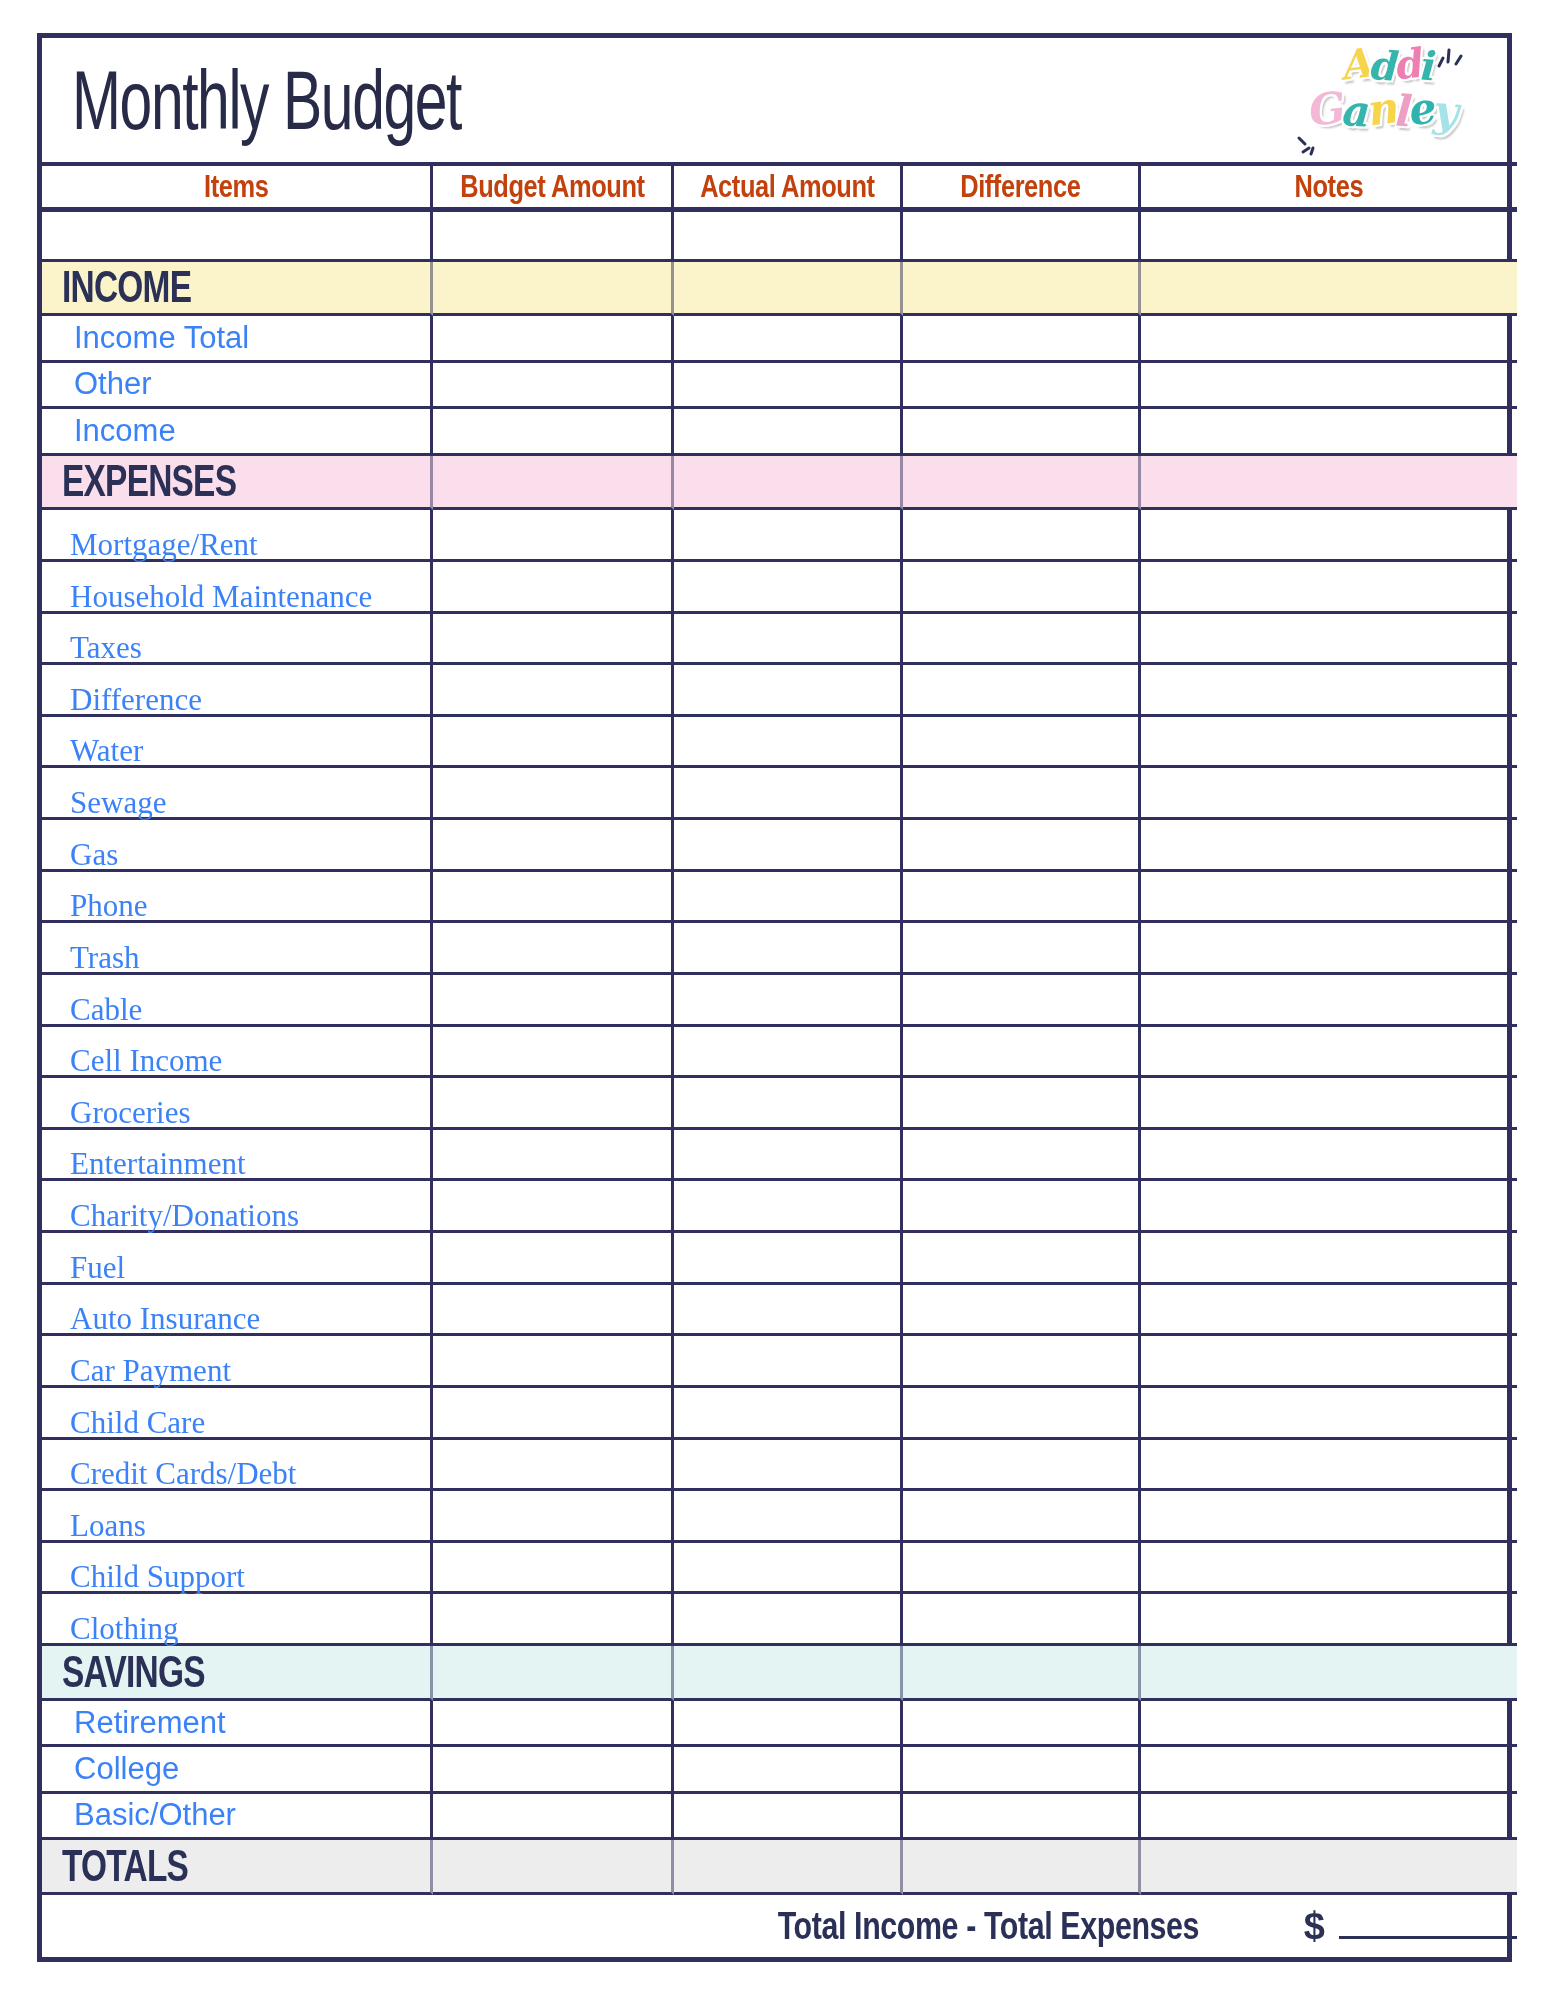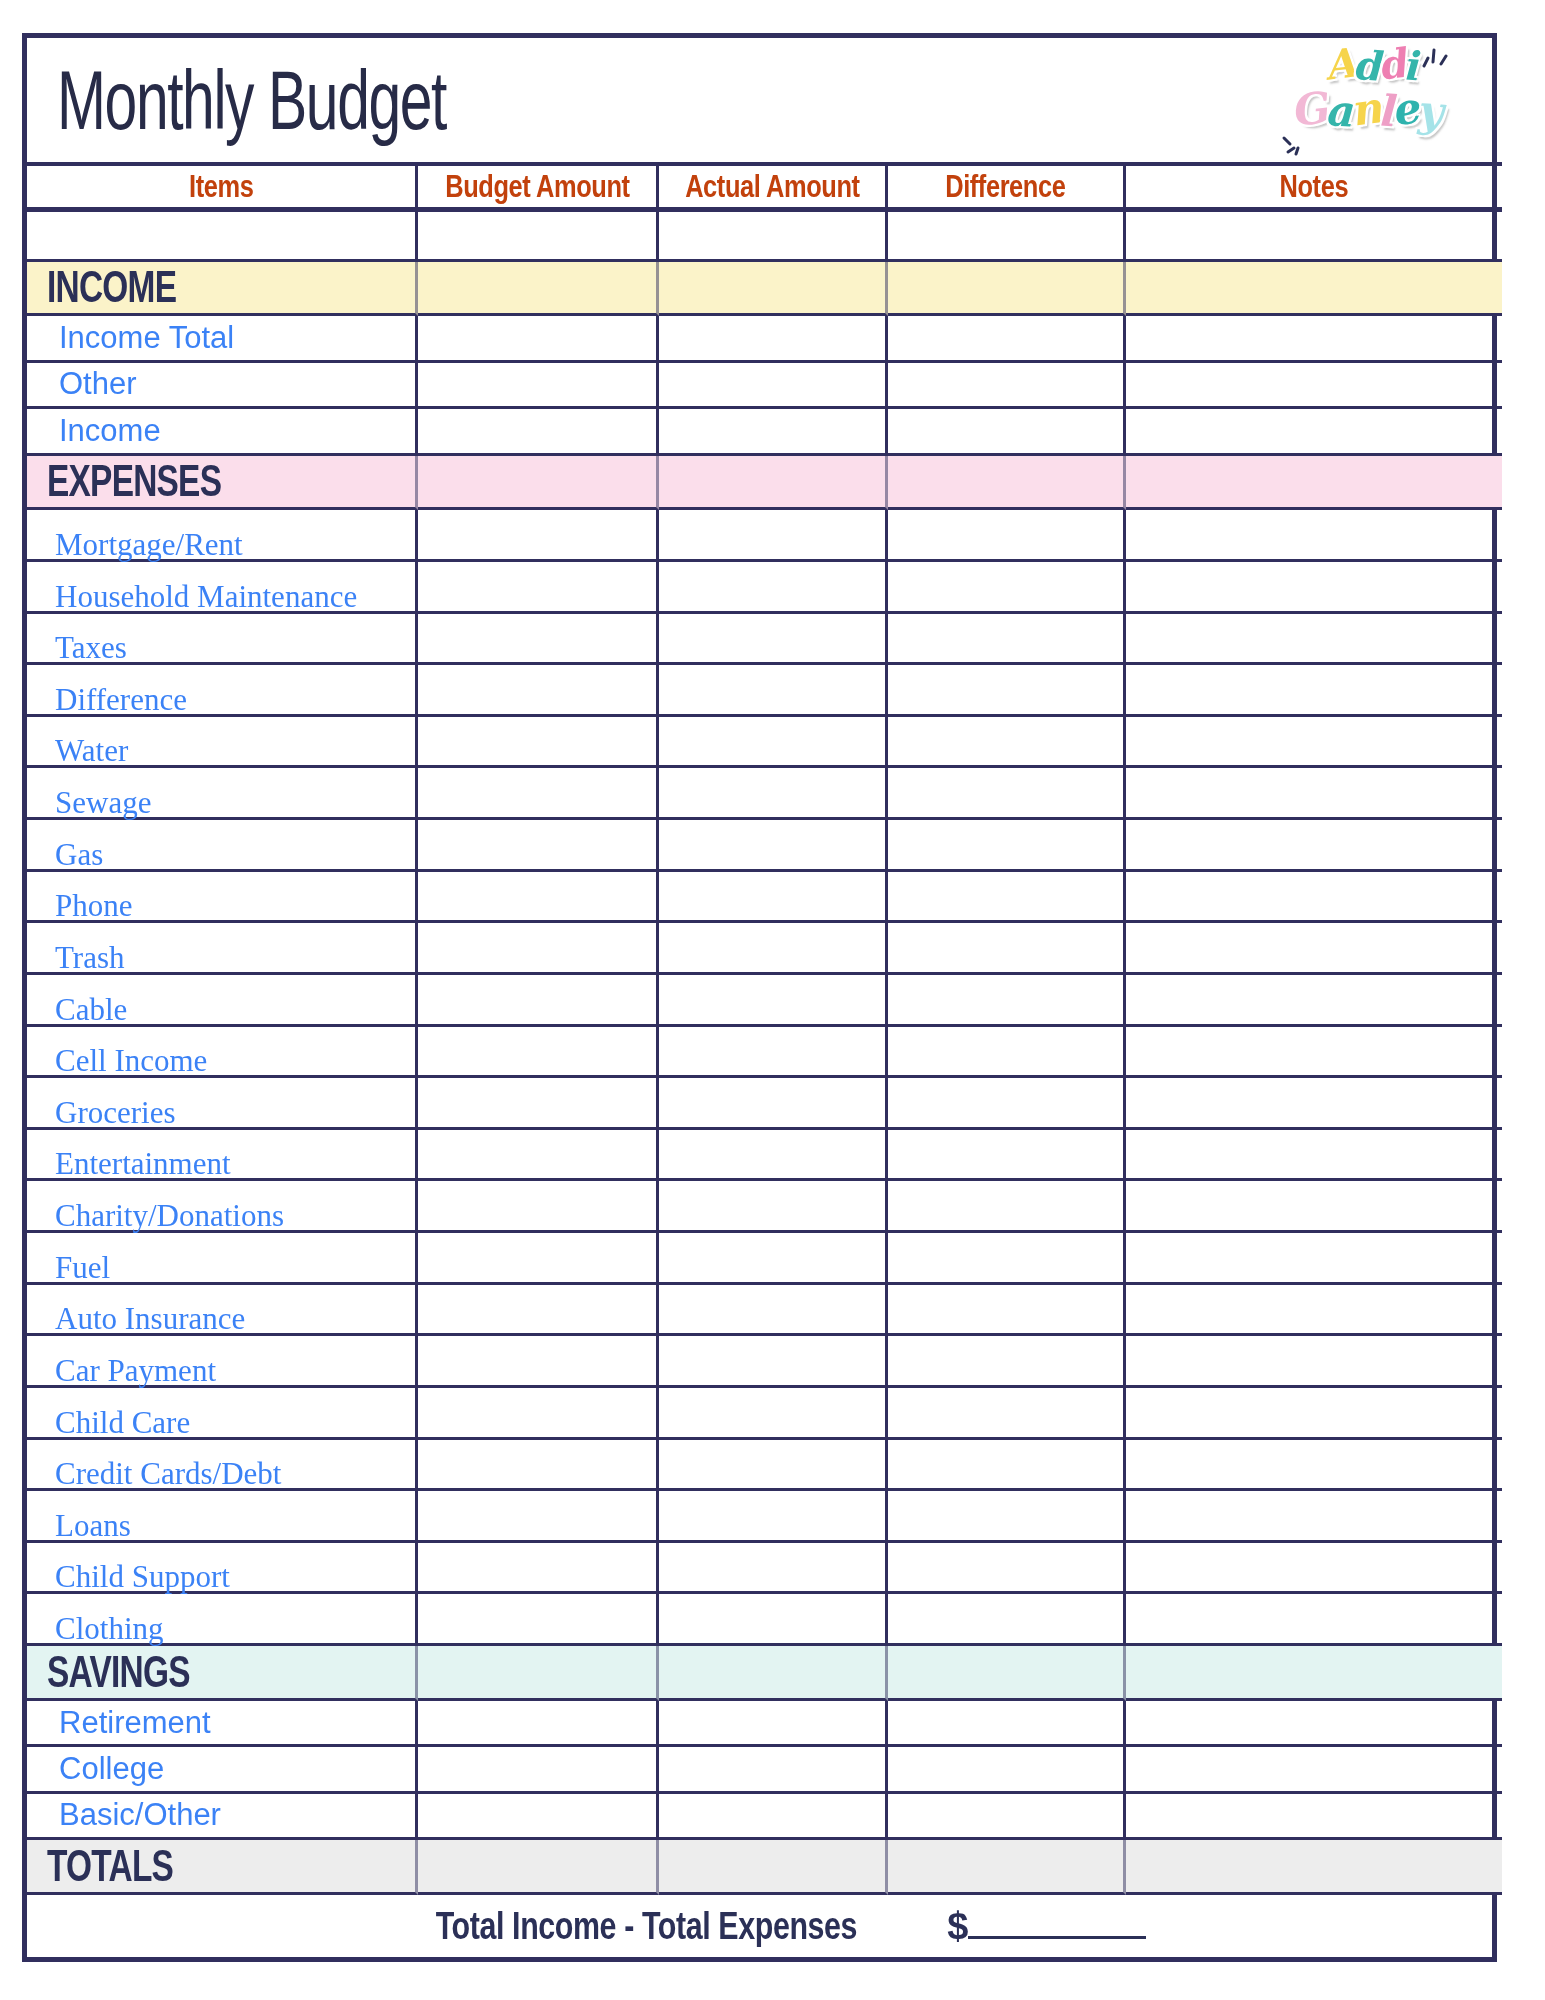--- a/index.html
+++ b/index.html
@@ -3,21 +3,21 @@
 <meta charset="utf-8">
 <style>
   html,body{margin:0;padding:0;}
   body{
     width:1545px;height:2000px;position:relative;background:#ffffff;
     font-family:"Liberation Sans", sans-serif;
     -webkit-font-smoothing:antialiased;
   }
   
   .sheet{
-    position:absolute;left:22px;top:33px;width:1475px;height:1929px;
+    position:absolute;left:37px;top:33px;width:1475px;height:1929px;
     box-sizing:border-box;border:5px solid #312f5e;background:#fff;
   }
   table.budget{
     width:100%;height:100%;border-collapse:separate;border-spacing:0;table-layout:fixed;
   }
   td,th{box-sizing:border-box;padding:0;margin:0;vertical-align:middle;overflow:visible;}
   
   .title-cell{height:128px;border-bottom:4px solid #312f5e;position:relative;}
   .page-title{
     display:inline-block;margin-left:30px;font-size:84px;font-weight:400;color:#272b47;
@@ -49,21 +49,21 @@
     letter-spacing:-1px;transform:scaleX(0.76);transform-origin:0 50%;white-space:nowrap;
   }
   .item-label{
     display:inline-block;margin-left:28px;font-size:31px;color:#3b82f6;white-space:nowrap;
   }
   .row-item--middle .item-label{margin-left:32px;}
   .row-item--bottom td:first-child{vertical-align:bottom;}
   .row-item--bottom .item-label{margin-bottom:-8px;line-height:1;font-family:Liberation Serif, serif;}
   
   .footer-cell{height:62px;border-bottom:none;text-align:center;}
-  .footer-flex{display:flex;align-items:baseline;justify-content:center;gap:0;}
+  .footer-flex{display:flex;align-items:baseline;justify-content:flex-end;gap:14px;}
   .footer-label{
     display:inline-block;font-size:38px;font-weight:700;color:#2b3057;letter-spacing:-0.5px;
     transform:scaleX(0.80);transform-origin:50% 50%;white-space:nowrap;
   }
   .currency{font-size:38px;font-weight:700;color:#2b3057;margin-left:38px;}
   .fill-line{display:inline-block;width:178px;border-bottom:3px solid #2b3057;height:30px;}
   
   .logo{position:absolute;top:4px;right:48px;width:160px;height:118px;}
   .logo-line{white-space:nowrap;line-height:44px;}
   .logo-line1{margin-left:34px;}

